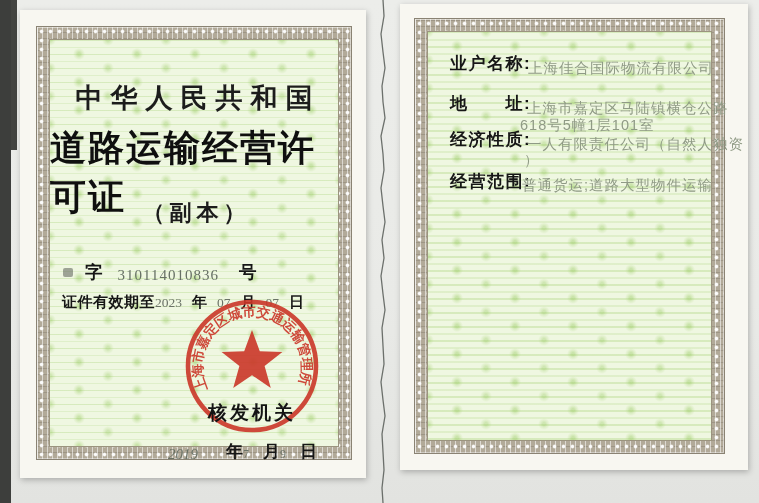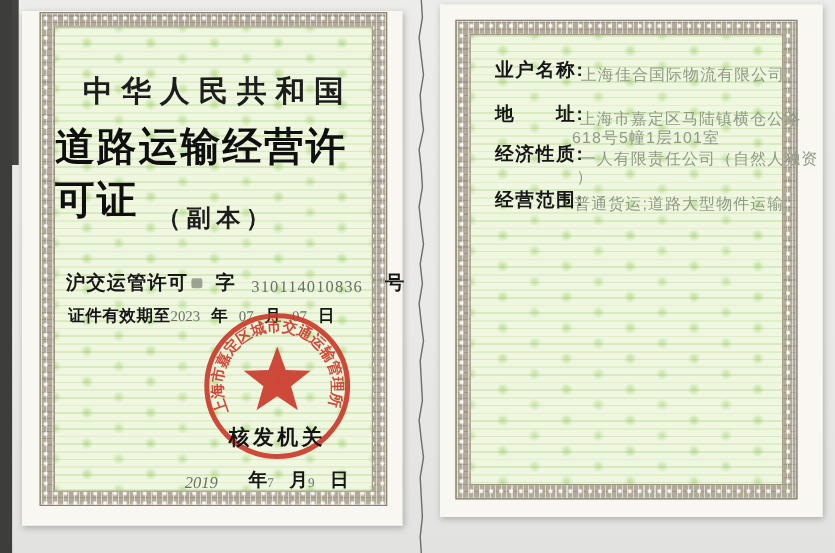--- a/index.html
+++ b/index.html
@@ -6,21 +6,21 @@
   html,body { width:759px; height:503px; }
   body {
     position:relative; overflow:hidden;
     background:linear-gradient(180deg,#ecedea 0%,#e9eae7 60%,#e2e3e0 100%);
     font-family:"Liberation Sans", sans-serif;
   }
   .scan-edge-left { position:absolute; left:0; top:0; width:11px; height:503px; background:#3d3e3c; }
   .scan-edge-corner { position:absolute; left:0; top:0; width:17px; height:150px; background:#434441; }
 
   .page { position:absolute; background:#f8f7f1; box-shadow:1px 2px 6px rgba(0,0,0,.25); }
-  .page-left  { left:20px; top:10px;  width:346px; height:468px; padding:1px 14px 18px 16px; }
+  .page-left  { left:20px; top:10px;  width:346px; height:468px; padding:16px 14px 18px 16px; }
   .page-right { left:400px; top:4px;  width:348px; height:466px; padding:14px 23px 16px 14px; }
 
   .frame {
     width:100%; height:100%; padding:12px;
     background-color:#b2aa99;
     background-image:
       radial-gradient(circle, rgba(255,255,255,.95) 1.2px, rgba(255,255,255,0) 2.4px),
       repeating-linear-gradient(90deg, rgba(255,255,255,.55) 0 1px, rgba(255,255,255,0) 1px 5px),
       repeating-linear-gradient(0deg, rgba(120,112,98,.35) 0 1px, rgba(255,255,255,0) 1px 6px);
     background-size:9px 9px, auto, auto;
@@ -107,21 +107,20 @@
   <div class="frame">
     <div class="green">
 
       <div class="t-country">中华人民共和国</div>
 
       <div class="t-main">道路运输经营许可证</div>
 
       <div class="t-sub">（副本）</div>
 
       <div class="line-license">
-        <span class="lbl">沪交运管许可</span>
         <span class="smudge"></span>
         <span class="lbl zi">字</span>
         <span class="num">310114010836</span>
         <span class="lbl hao">号</span>
       </div>
 
       <div class="line-valid">
         <span class="lbl">证件有效期至</span>
         <span class="gray-num">2023</span>
         <span class="u ml10">年</span>

